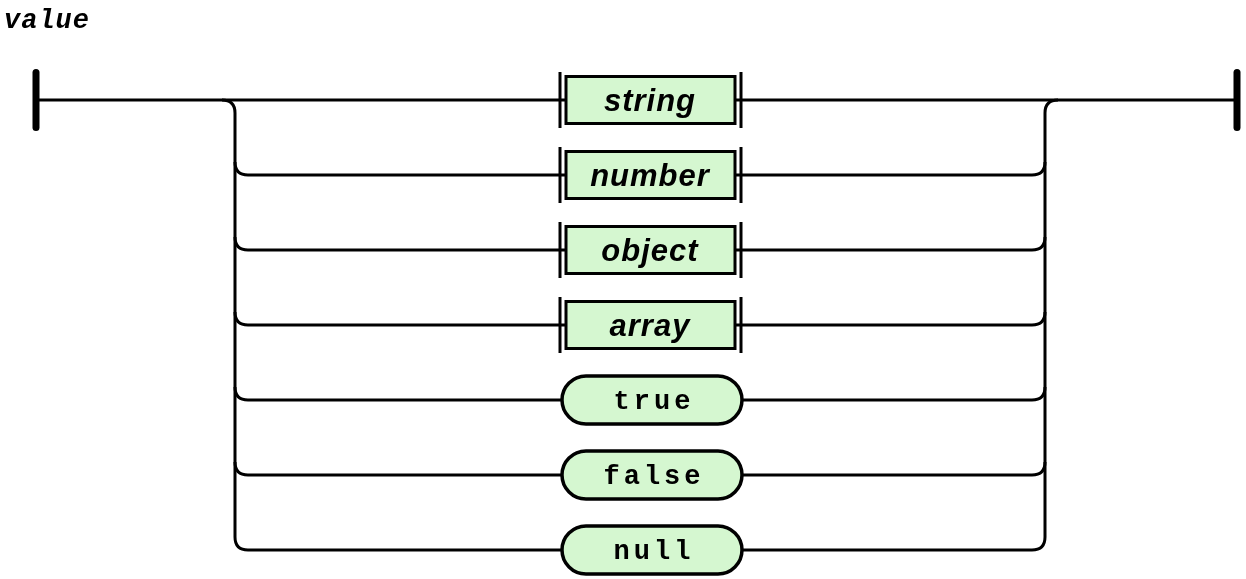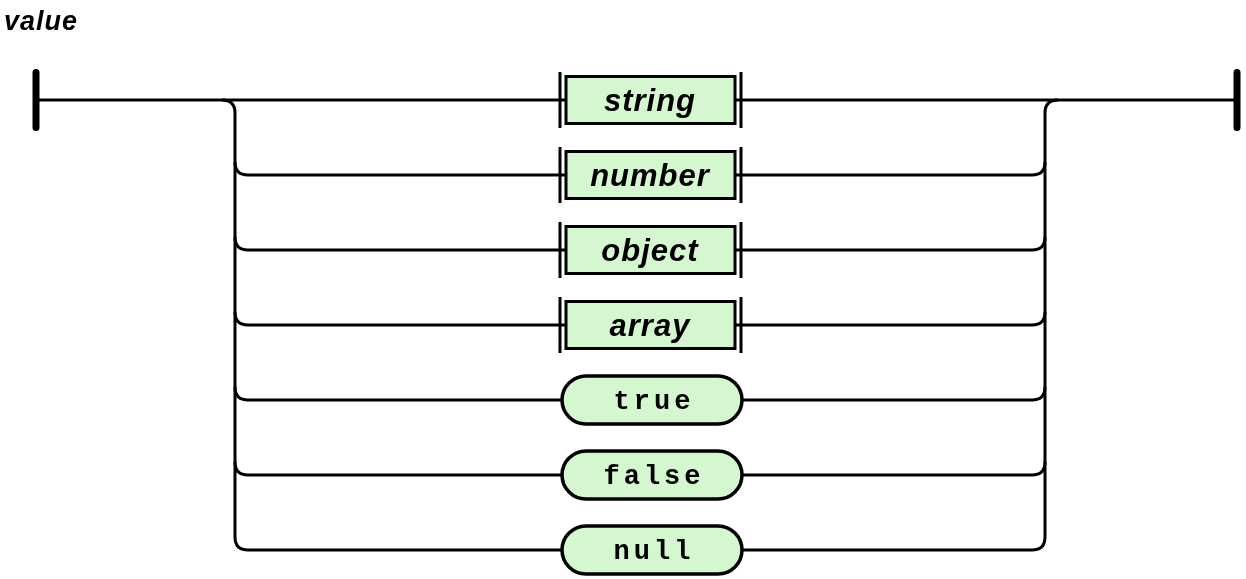--- a/index.html
+++ b/index.html
@@ -12,21 +12,21 @@
     position: relative;
     width: 1246px;
     height: 579px;
     background: #ffffff;
     overflow: hidden;
   }
   .diagram-title {
     position: absolute;
     left: 4px;
     top: 6px;
-    font-family: Liberation Sans, sans-serif;
+    font-family: Liberation Mono, monospace;
     font-size: 27px;
     font-weight: bold;
     font-style: italic;
     color: #000000;
     letter-spacing: 1px;
   }
   svg { position: absolute; left: 0; top: 0; }
   .rail {
     fill: none;
     stroke: #000000;

